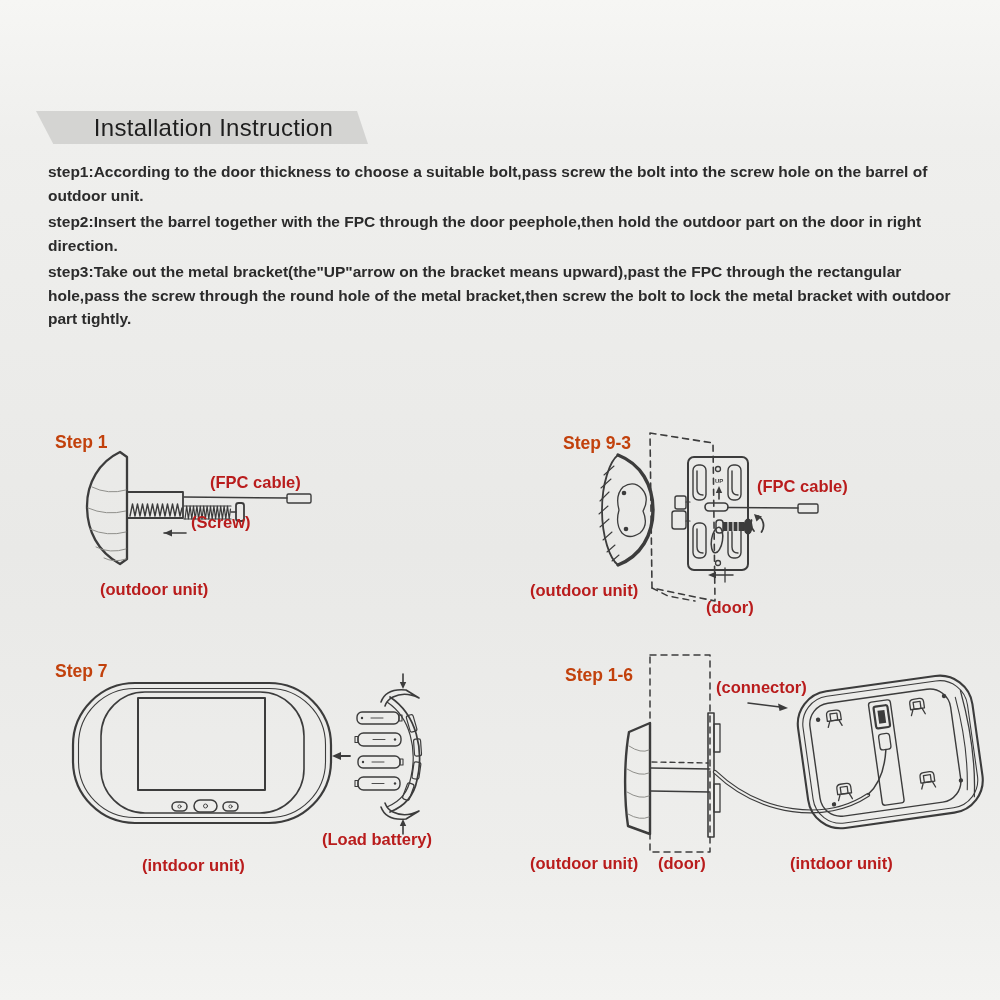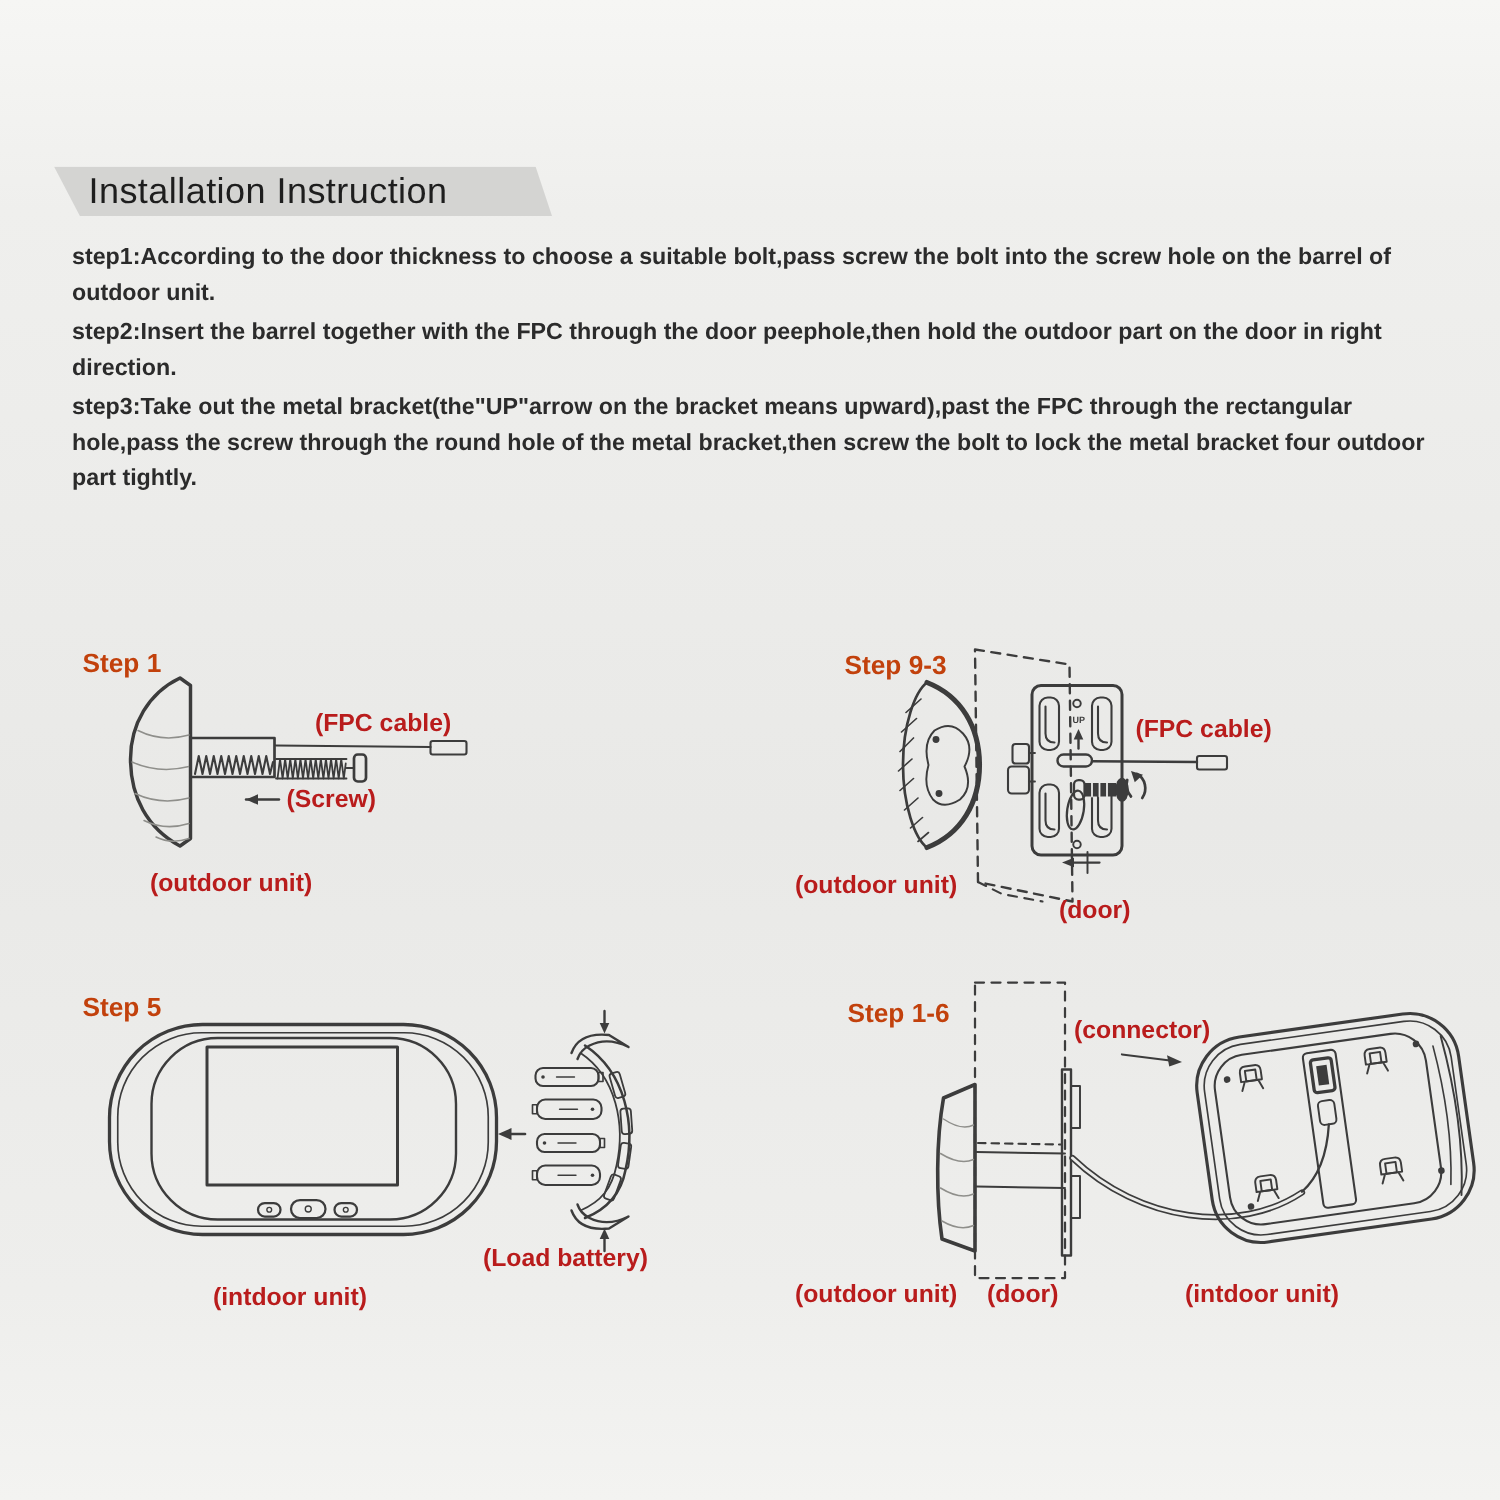--- a/index.html
+++ b/index.html
@@ -10,41 +10,41 @@
   body{
     position:relative;overflow:hidden;
     background:linear-gradient(180deg,#f6f6f4 0%,#efefed 14%,#e9e9e7 55%,#eeeeec 86%,#f3f3f1 100%);
     font-family:"Liberation Sans",sans-serif;color:var(--text);
   }
   .banner{
     position:absolute;left:36px;top:111px;width:332px;height:33px;
     background:var(--banner);
     clip-path:polygon(0 0,96.7% 0,100% 100%,5.2% 100%);
     display:flex;align-items:center;padding-left:23px;
-    font-size:24px;font-weight:400;color:#1e1e1e;letter-spacing:.3px;
+    font-size:24px;font-weight:400;color:#1e1e1e;letter-spacing:.3px;justify-content:center;
   }
   .instructions{position:absolute;left:48px;top:160px;width:912px}
   .instructions p{font-size:15.5px;line-height:23.5px;font-weight:700;color:var(--text);margin-bottom:3px;letter-spacing:0}
   .diagram{position:absolute}
   .diagram svg{position:absolute;left:0;top:0;color:var(--ink)}
   .dheading{position:absolute;font-size:17.5px;font-weight:700;white-space:nowrap;color:#c2410c}
   .dlabel{position:absolute;font-size:16.5px;font-weight:700;white-space:nowrap;color:#b91c1c}
   .tinymark{position:absolute;font-size:6px;font-weight:700;color:var(--ink);letter-spacing:0}
 </style>
 </head>
 <body>
 
 <div class="banner">
   <span>Installation Instruction</span>
 </div>
 
 <div class="instructions">
   <p>step1:According to the door thickness to choose a suitable bolt,pass screw the bolt into the screw hole on the barrel of outdoor unit.</p>
   <p>step2:Insert the barrel together with the FPC through the door peephole,then hold the outdoor part on the door in right direction.</p>
-  <p>step3:Take out the metal bracket(the"UP"arrow on the bracket means upward),past the FPC through the rectangular hole,pass the screw through the round hole of the metal bracket,then screw the bolt to lock the metal bracket four outdoor part tightly.</p>
+  <p>step3:Take out the metal bracket(the"UP"arrow on the bracket means upward),past the FPC through the rectangular hole,pass the screw through the round hole of the metal bracket,then screw the bolt to lock the metal bracket with outdoor part tightly.</p>
 </div>
 
 <div class="diagram" style="left:40px;top:425px;width:330px;height:185px">
   <svg width="330" height="185" viewBox="0 0 330 185">
     <g fill="none" stroke="currentColor" stroke-linecap="round" stroke-linejoin="round">
 
       <g>
         <path d="M80,27 C59,37 47,58 47,81 C47,106 58,127 80,139 L87,134 L87,32 Z" stroke-width="2.3"></path>
         <path d="M52,62 Q68,70 86,65" stroke-width="1" stroke="#8f8f8b"></path>
         <path d="M48,83 Q66,91 86,86" stroke-width="1" stroke="#8f8f8b"></path>
@@ -72,21 +72,21 @@
       </g>
 
       <g>
         <line x1="146" y1="108" x2="124" y2="108" stroke-width="1.6"></line>
         <polygon points="124,108 132,104.5 132,111.5" fill="currentColor" stroke="none"></polygon>
       </g>
     </g>
   </svg>
   <div class="dheading" style="left:15px;top:7px">Step 1</div>
   <div class="dlabel" style="left:170px;top:48px">(FPC cable)</div>
-  <div class="dlabel" style="left:151px;top:99px">(Screw)</div>
+  <div class="dlabel" style="left:151px;top:88px">(Screw)</div>
   <div class="dlabel" style="left:60px;top:155px">(outdoor unit)</div>
 </div>
 
 <div class="diagram" style="left:530px;top:425px;width:450px;height:200px">
   <svg width="450" height="200" viewBox="0 0 450 200">
     <g fill="none" stroke="currentColor" stroke-linecap="round" stroke-linejoin="round">
 
       <path d="M120,8 L183,18 L185,176 L122,163 Z" stroke-width="1.6" stroke-dasharray="6,5"></path>
 
       <g>
@@ -222,21 +222,21 @@
       </g>
 
       <g>
         <line x1="358" y1="19" x2="358" y2="29" stroke-width="1.6"></line>
         <polygon points="358,34 354.8,27 361.2,27" fill="currentColor" stroke="none"></polygon>
         <line x1="358" y1="179" x2="358" y2="169" stroke-width="1.6"></line>
         <polygon points="358,164 354.8,171 361.2,171" fill="currentColor" stroke="none"></polygon>
       </g>
     </g>
   </svg>
-  <div class="dheading" style="left:10px;top:6px">Step 5</div>
+  <div class="dheading" style="left:10px;top:6px">Step 7</div>
   <div class="dlabel" style="left:277px;top:175px">(Load battery)</div>
   <div class="dlabel" style="left:97px;top:201px">(intdoor unit)</div>
 </div>
 
 <div class="diagram" style="left:530px;top:645px;width:460px;height:235px">
   <svg width="460" height="235" viewBox="0 0 460 235">
     <g fill="none" stroke="currentColor" stroke-linecap="round" stroke-linejoin="round">
 
       <rect x="120" y="10" width="60" height="197" stroke-width="1.5" stroke-dasharray="6,5"></rect>
 

